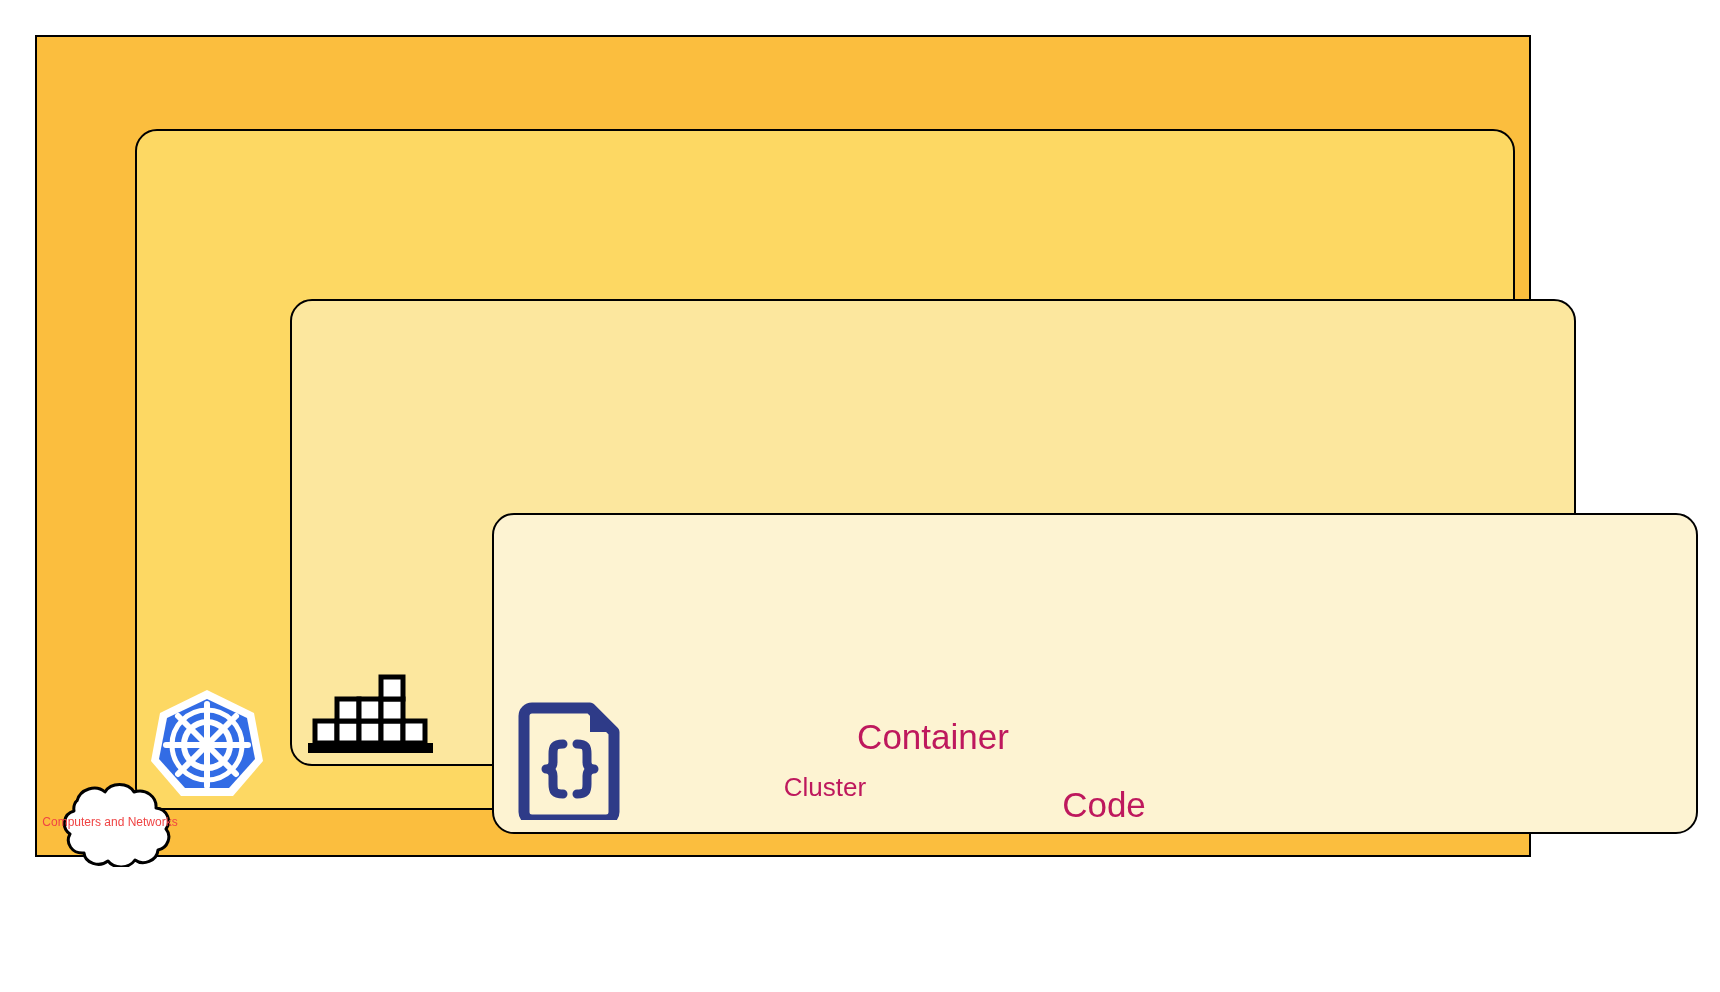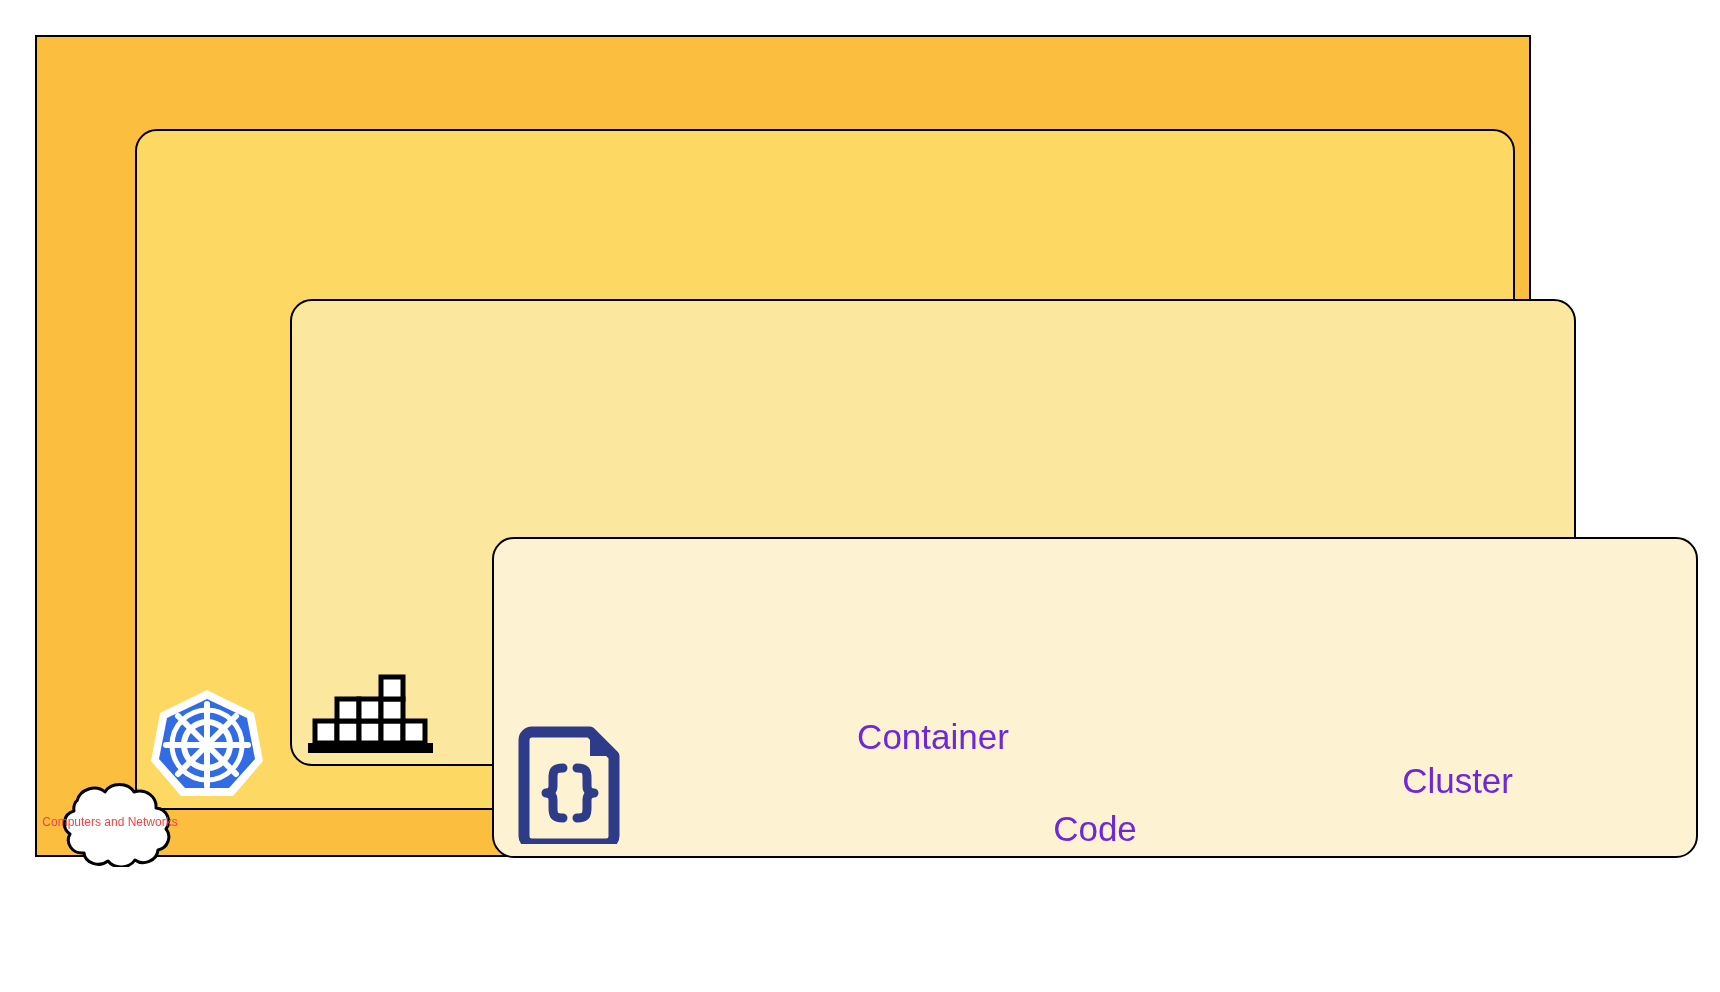--- a/index.html
+++ b/index.html
@@ -45,42 +45,43 @@
   .layer-container {
     left: 153px;
     top: 168px;
     width: 1286px;
     height: 467px;
     background: #FCE79E;
     border-radius: 22px;
   }
   .layer-code {
     left: 200px;
-    top: 236px;
+    top: 212px;
     width: 1206px;
     height: 321px;
     background: #FDF3D2;
     border-radius: 22px;
+    padding-left: 9px;
   }
 
   
   .layer-label {
     position: absolute;
     width: 100%;
     text-align: center;
-    color: #6d28d9;
+    color: #be185d;
     font-family: "Liberation Sans", sans-serif;
     font-weight: 400;
     line-height: 1.16;
     white-space: pre-line;
     pointer-events: none;
   }
   .label-code      { bottom: 6px;  font-size: 35px; }
   .label-container { bottom: 6px;  font-size: 35px; }
-  .label-cluster   { bottom: 6px;  font-size: 35px; text-align: right; }
+  .label-cluster   { bottom: 6px;  font-size: 26px; }
   .label-datacenter{ bottom: 4px;  font-size: 31px; }
 
   
   .icon-wrap { position: absolute; }
 
   .icon-code      { left: 24px;  bottom: 12px; width: 102px; height: 120px; }
   .icon-container { left: 16px;  bottom: 8px;  width: 125px; height: 82px;  }
   .icon-k8s       { left: 14px;  bottom: 10px; width: 112px; height: 110px; }
 
   

